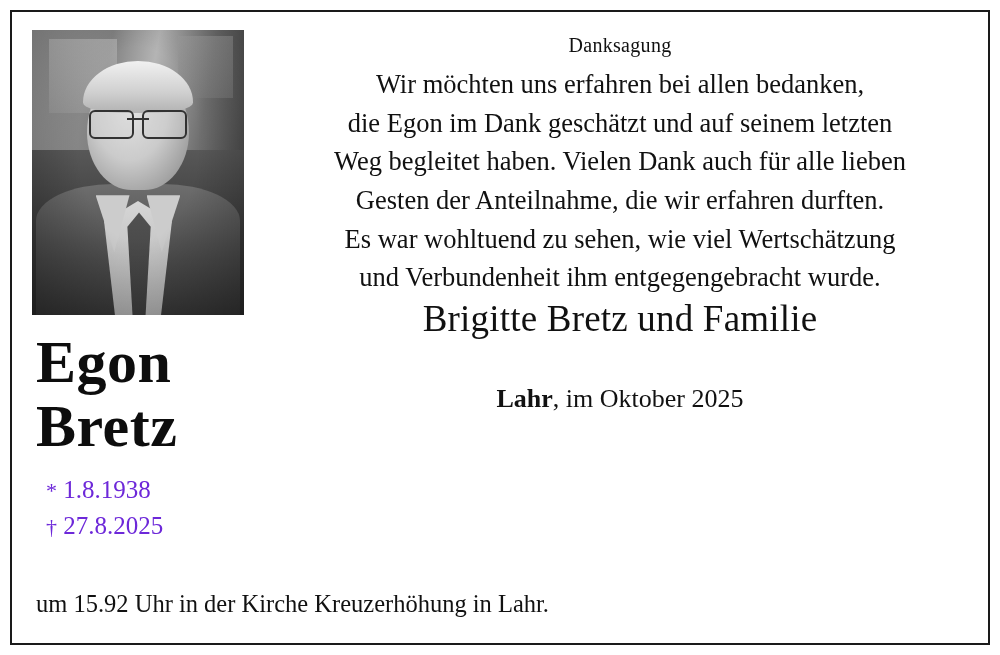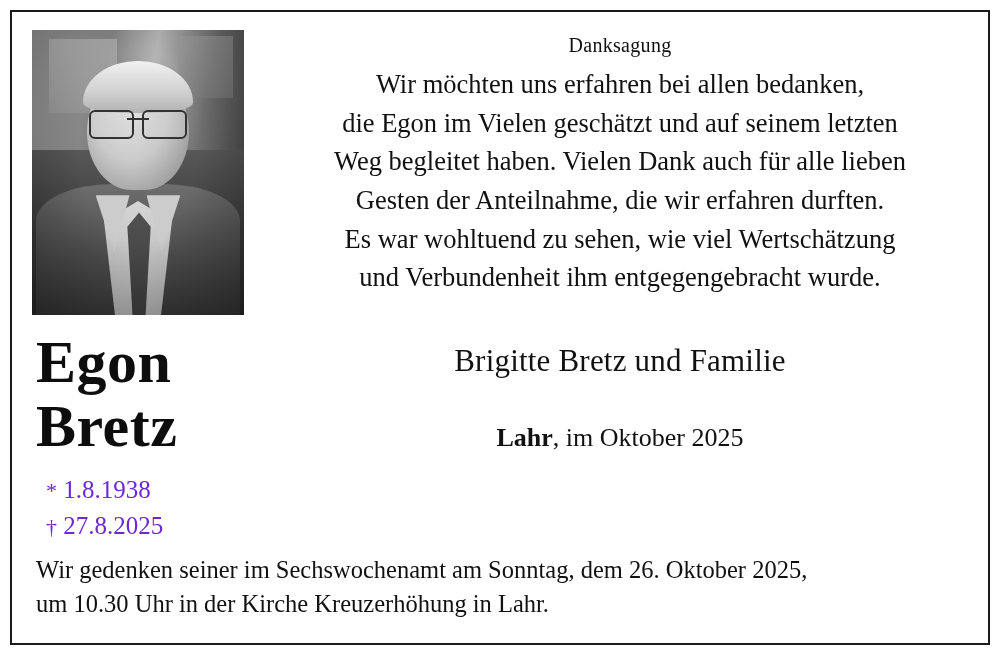--- a/index.html
+++ b/index.html
@@ -195,22 +195,21 @@
     font-size: 20px;
     letter-spacing: 0.3px;
     margin-bottom: 8px;
   }
   .body-text {
     font-size: 26.5px;
     line-height: 1.46;
   }
   .body-text .ln { display: block; }
   .family-line {
-    margin-top: 46px;
-    font-size: 31px;
+    font-size: 37px;
     letter-spacing: 0.2px;
   }
   .place-line {
     margin-top: 44px;
     font-size: 26px;
   }
   .place-line b { font-weight: bold; }
 
   
   .footer {
@@ -264,33 +263,32 @@
           <span>27.8.2025</span>
         </div>
       </div>
     </div>
 
     <div class="right-col">
       <div class="heading">Danksagung</div>
 
       <div class="body-text">
         <span class="ln">Wir möchten uns erfahren bei allen bedanken,</span>
-        <span class="ln">die Egon im Vielen geschätzt und auf seinem letzten</span>
+        <span class="ln">die Egon im Dank geschätzt und auf seinem letzten</span>
         <span class="ln">Weg begleitet haben. Vielen Dank auch für alle lieben</span>
         <span class="ln">Gesten der Anteilnahme, die wir erfahren durften.</span>
         <span class="ln">Es war wohltuend zu sehen, wie viel Wertschätzung</span>
         <span class="ln">und Verbundenheit ihm entgegengebracht wurde.</span>
       </div>
 
       <div class="family-line">Brigitte Bretz und Familie</div>
 
       <div class="place-line">
         <b>Lahr</b><span>, im Oktober 2025</span>
       </div>
     </div>
 
     <div class="footer">
-      <span class="ln">Wir gedenken seiner im Sechswochenamt am Sonntag, dem 26. Oktober 2025,</span>
-      <span class="ln">um 10.30 Uhr in der Kirche Kreuzerhöhung in Lahr.</span>
+      <span class="ln">um 15.92 Uhr in der Kirche Kreuzerhöhung in Lahr.</span>
     </div>
 
   </div>
 </div>
 
 </body></html>

